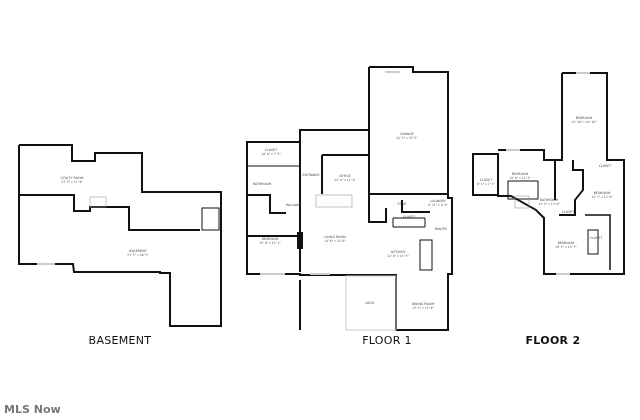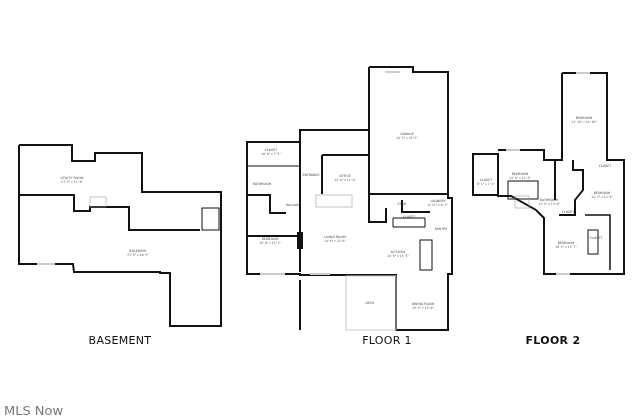--- a/index.html
+++ b/index.html
@@ -1,21 +1,21 @@
 <!DOCTYPE html>
 <html><head>
 <meta charset="utf-8">
 <style>
   html,body{margin:0;padding:0;background:#fff;}
   body{width:640px;height:420px;position:relative;overflow:hidden;font-family:"DejaVu Sans",sans-serif;}
   svg{position:absolute;left:0;top:0;}
   .lbl{position:absolute;font-size:3.2px;color:#444;text-align:center;line-height:4px;white-space:nowrap;transform:translateX(-50%);}
   .lbl .dim{display:block;font-size:3px;color:#555;}
   .floor-title{position:absolute;font-size:11px;color:#111;transform:translateX(-50%);letter-spacing:0.3px;}
-  .watermark{position:absolute;left:4px;top:403px;font-size:13px;color:#777;}
+  .watermark{position:absolute;left:4px;top:403px;font-size:11px;color:#777;font-weight:bold;}
 </style>
 </head>
 <body>
 
 <svg width="640" height="420" viewBox="0 0 640 420">
   <g fill="none" stroke="#111" stroke-width="2" stroke-linejoin="miter">
 
     <g>
       <polyline points="19,145 72,145 72,161 95,161 95,153 142,153 142,192 221,192 221,326 170,326 170,273 160,273 160,272 74,272 73,264 19,264 19,145"></polyline>
       <polyline points="19,195 74,195 74,211 90,211 90,207 129,207 129,230 200,230"></polyline>

